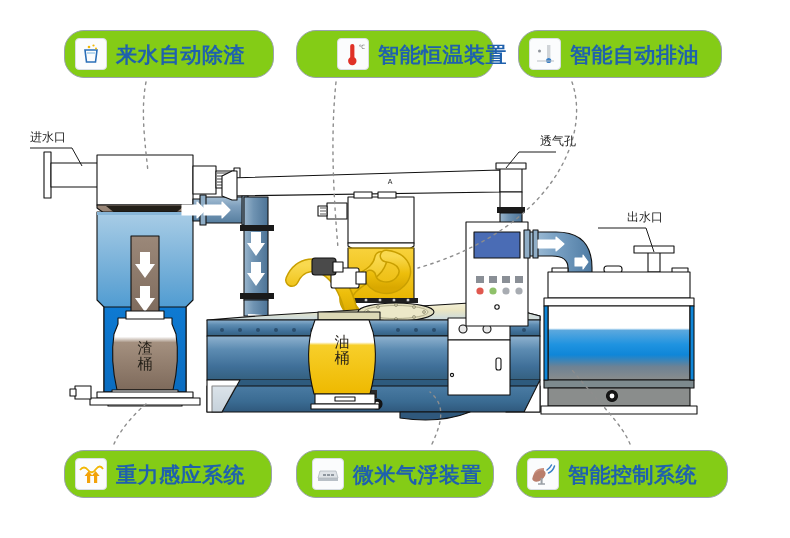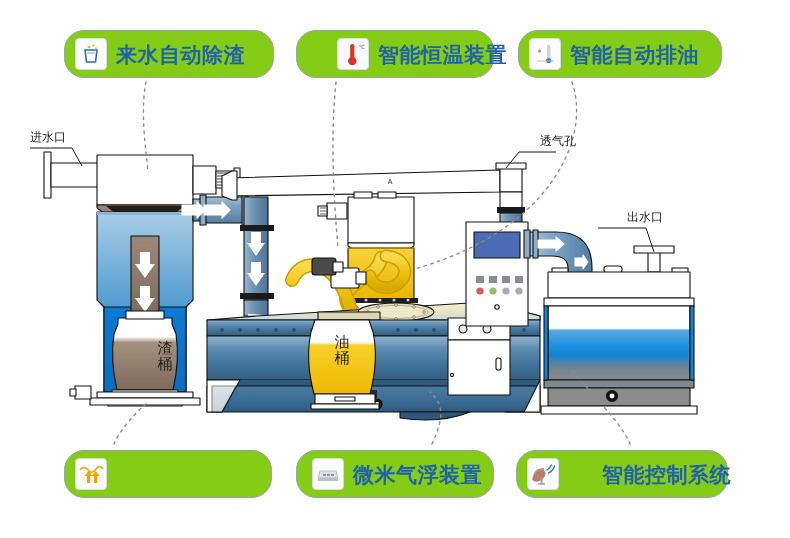--- a/index.html
+++ b/index.html
@@ -28,21 +28,21 @@
   }
   .chip .lbl{
     font-size:21px;font-weight:bold;color:#1f61ad;
     letter-spacing:0.5px;white-space:nowrap;line-height:1;
   }
   .chip-tl{left:64px;top:30px;width:210px;}
   .chip-tc{left:296px;top:30px;width:198px;padding-left:40px;}
   .chip-tr{left:518px;top:30px;width:204px;}
   .chip-bl{left:64px;top:450px;width:208px;}
   .chip-bc{left:296px;top:450px;width:198px;padding-left:15px;}
-  .chip-br{left:516px;top:450px;width:212px;gap:34px;}
+  .chip-br{left:516px;top:450px;width:212px;}
 
   
   .elabel{
     position:absolute;font-size:12px;color:#1a1a1a;
     white-space:nowrap;line-height:1;
   }
   .vessel-text{
     position:absolute;text-align:center;line-height:1.05;
     font-size:15px;color:#231f18;font-weight:500;
   }
@@ -422,21 +422,21 @@
       <path d="M114 444 C 120 430, 134 414, 146 404"></path>
       <path d="M432 444 C 444 418, 444 404, 430 392"></path>
       <path d="M630 444 C 622 424, 600 404, 572 370"></path>
     </g>
   </svg>
 
   <div class="elabel" style="left:30px;top:131px;">进水口</div>
   <div class="elabel" style="left:540px;top:135px;">透气孔</div>
   <div class="elabel" style="left:598px;top:211px;margin-left:29px;">出水口</div>
 
-  <div class="vessel-text" style="left:131px;top:340px;width:28px;margin-left:20px;">渣桶</div>
+  <div class="vessel-text" style="left:131px;top:340px;width:28px;">渣桶</div>
   <div class="vessel-text" style="left:328px;top:336px;width:28px;font-family:Liberation Mono, monospace;">油桶</div>
 
   <div class="chip chip-tl">
     <span class="ico">
       <svg width="30" height="30" viewBox="0 0 30 30">
         <path d="M9 11 L21 11 L19.5 23 L10.5 23 Z" fill="none" stroke="#2b6fb8" stroke-width="1.6"></path>
         <g fill="#f2b705">
           <circle cx="13" cy="8" r="1.3"></circle>
             <circle cx="17.5" cy="6.5" r="1.1"></circle>
             <circle cx="20" cy="9.5" r="1"></circle>
@@ -473,20 +473,21 @@
   <div class="chip chip-bl">
     <span class="ico">
       <svg width="30" height="30" viewBox="0 0 30 30">
         <path d="M4 11 Q8 6 12 11 Q16 16 20 10 Q24 5 27 10" fill="none" stroke="#f2b705" stroke-width="1.8"></path>
         <g fill="#f2a20a">
           <polygon points="11,24 11,17 8.6,17 12.6,12 16.6,17 14.2,17 14.2,24"></polygon>
           <polygon points="18,24 18,17 15.6,17 19.6,12 23.6,17 21.2,17 21.2,24"></polygon>
         </g>
       </svg>
     </span>
+    <span class="lbl">重力感应系统</span>
   </div>
 
   <div class="chip chip-bc">
     <span class="ico">
       <svg width="30" height="30" viewBox="0 0 30 30">
         <path d="M5 19 L25 19 L25 22 L5 22 Z" fill="#b9c0c7"></path>
         <path d="M7 12 L23 12 L25 19 L5 19 Z" fill="#dfe3e7" stroke="#b0b7be" stroke-width="0.8"></path>
         <g fill="#8f979f">
           <rect x="10" y="15" width="3" height="2"></rect>
             <rect x="14" y="15" width="3" height="2"></rect>

